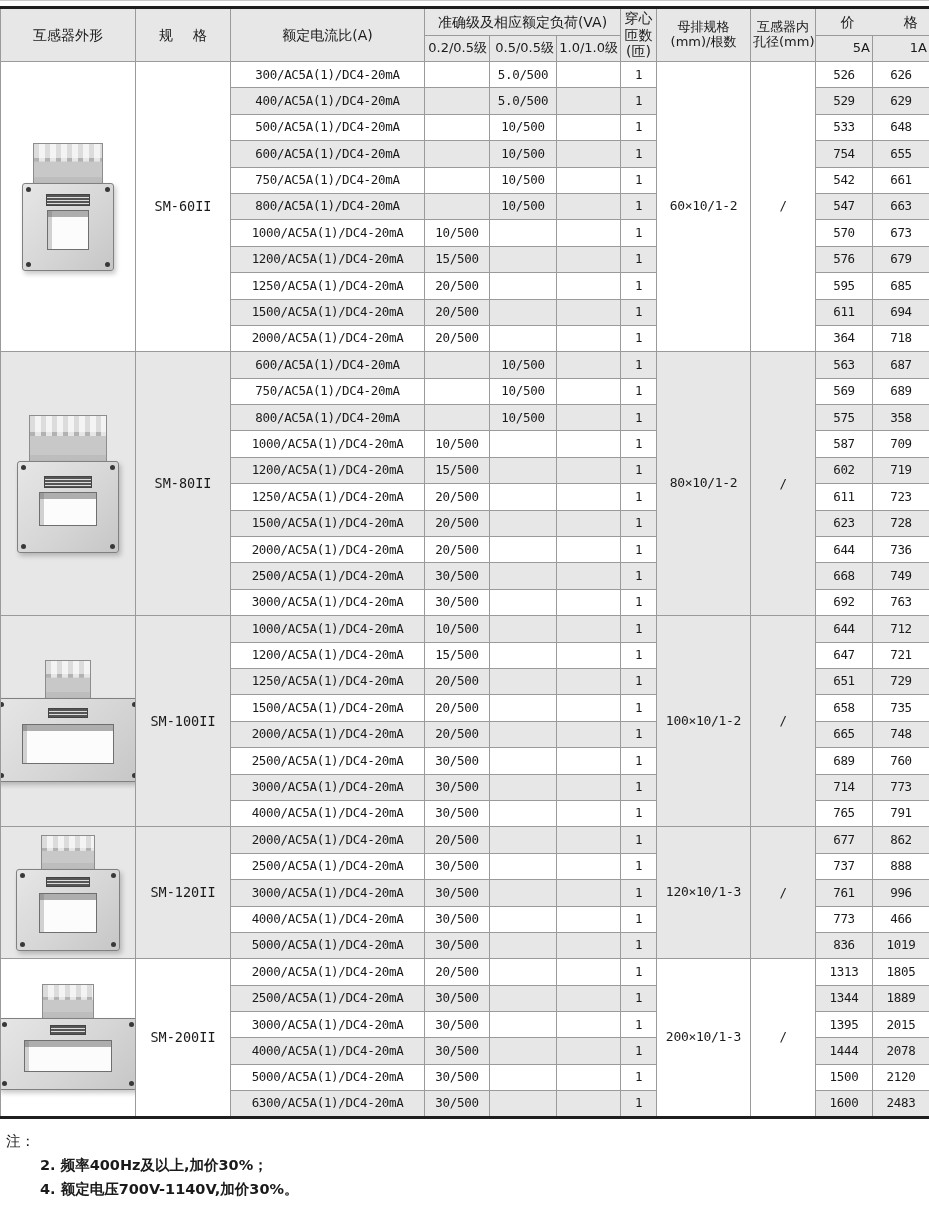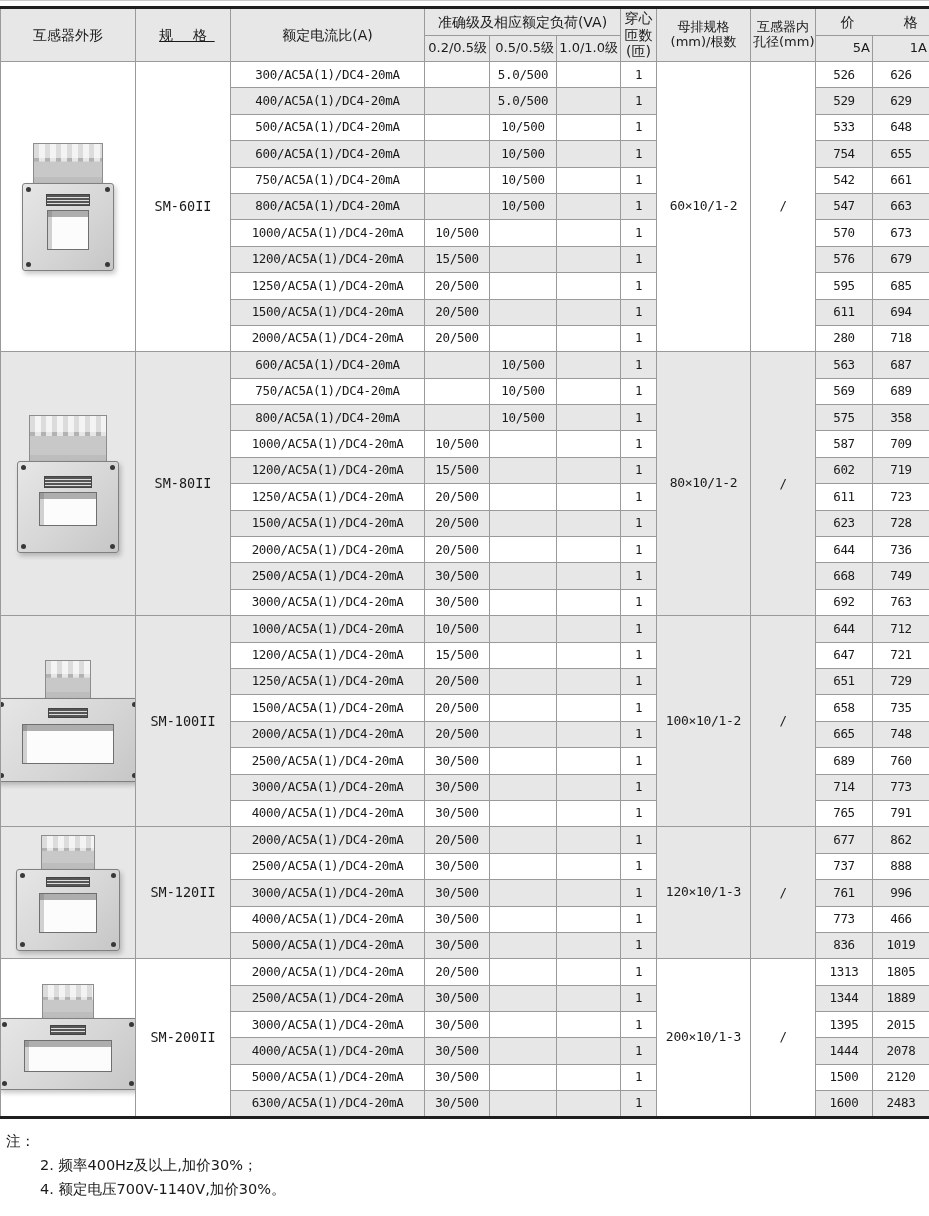--- a/index.html
+++ b/index.html
@@ -24,21 +24,21 @@
     font-size:13.5px;line-height:1.15;
     padding:0 2px;overflow:hidden;white-space:nowrap;
   }
   .spec-table thead th{background:var(--shade);font-weight:normal;font-size:14px;}
   .spec-table thead tr.h1 th{height:28px;}
   .spec-table thead tr.h2 th{height:26px;font-size:13px;text-align:right;}
   th.turns-h{font-size:12.5px;line-height:1.2;}
   th.turns-h span{display:block;}
   th.two-line span{display:block;font-size:13px;}
   th.price-group span{letter-spacing:1.6em;margin-left:1.6em;}
-  th.spec-h span{letter-spacing:.55em;margin-left:.55em;text-decoration:underline;}
+  th.spec-h span{letter-spacing:.55em;margin-left:.55em;}
 
   .spec-table tbody td{height:26.4px;background:#fff;}
   .spec-table tbody tr.shade td{background:var(--shade);}
   .spec-table tbody td.merged{background:#fff;}
   td.ratio-cell,td.acc-cell,td.turns-cell,td.price-cell,td.busbar-cell,td.hole-cell{
     font-family:"DejaVu Sans Mono","Liberation Mono",monospace;
     font-size:12.5px;letter-spacing:-0.3px;
   }
   td.spec-cell{font-family:"DejaVu Sans Mono","Liberation Mono",monospace;font-size:13.5px;}
   td.busbar-cell{font-size:13px;}
@@ -67,21 +67,21 @@
   .ct-label{
     position:absolute;left:50%;transform:translateX(-50%);
     background:repeating-linear-gradient(180deg,#555 0 2px,#ddd 2px 3px);
     border:1px solid #444;
   }
   .ct-screw{position:absolute;width:5px;height:5px;border-radius:50%;background:#383838;}
 
   .notes{padding:10px 4px 0 6px;font-size:14.5px;line-height:24px;}
   .note-row{display:flex;}
   .note-label{white-space:pre;}
-  .note-indent{padding-left:34px;}
+  .note-indent{padding-left:34px;font-weight:bold;}
 </style>
 </head>
 <body>
 
 <div class="page">
   <div class="page-top-line"></div>
 
   <table class="spec-table">
     <colgroup>
       <col style="width:135px">
@@ -231,21 +231,21 @@
           <td class="turns-cell">1</td>
           <td class="price-cell">611</td>
           <td class="price-cell">694</td>
         </tr>
         <tr>
           <td class="ratio-cell">2000/AC5A(1)/DC4-20mA</td>
           <td class="acc-cell">20/500</td>
           <td class="acc-cell"></td>
           <td class="acc-cell"></td>
           <td class="turns-cell">1</td>
-          <td class="price-cell">280</td>
+          <td class="price-cell">364</td>
           <td class="price-cell">718</td>
         </tr>
         <tr class="shade">
           <td class="merged img-cell" rowspan="10">
             <div class="ct">
               <div class="ct-top" style="width: 78px; height: 46px;"></div>
               <div class="ct-body" style="width: 102px; height: 92px;">
                 <div class="ct-label" style="width: 48px; height: 12px; top: 14px;"></div>
                 <div class="ct-win" style="width: 58px; height: 34px; top: 30px;"></div>
                 <div class="ct-screw" style="left: 3px; top: 3px;"></div>

